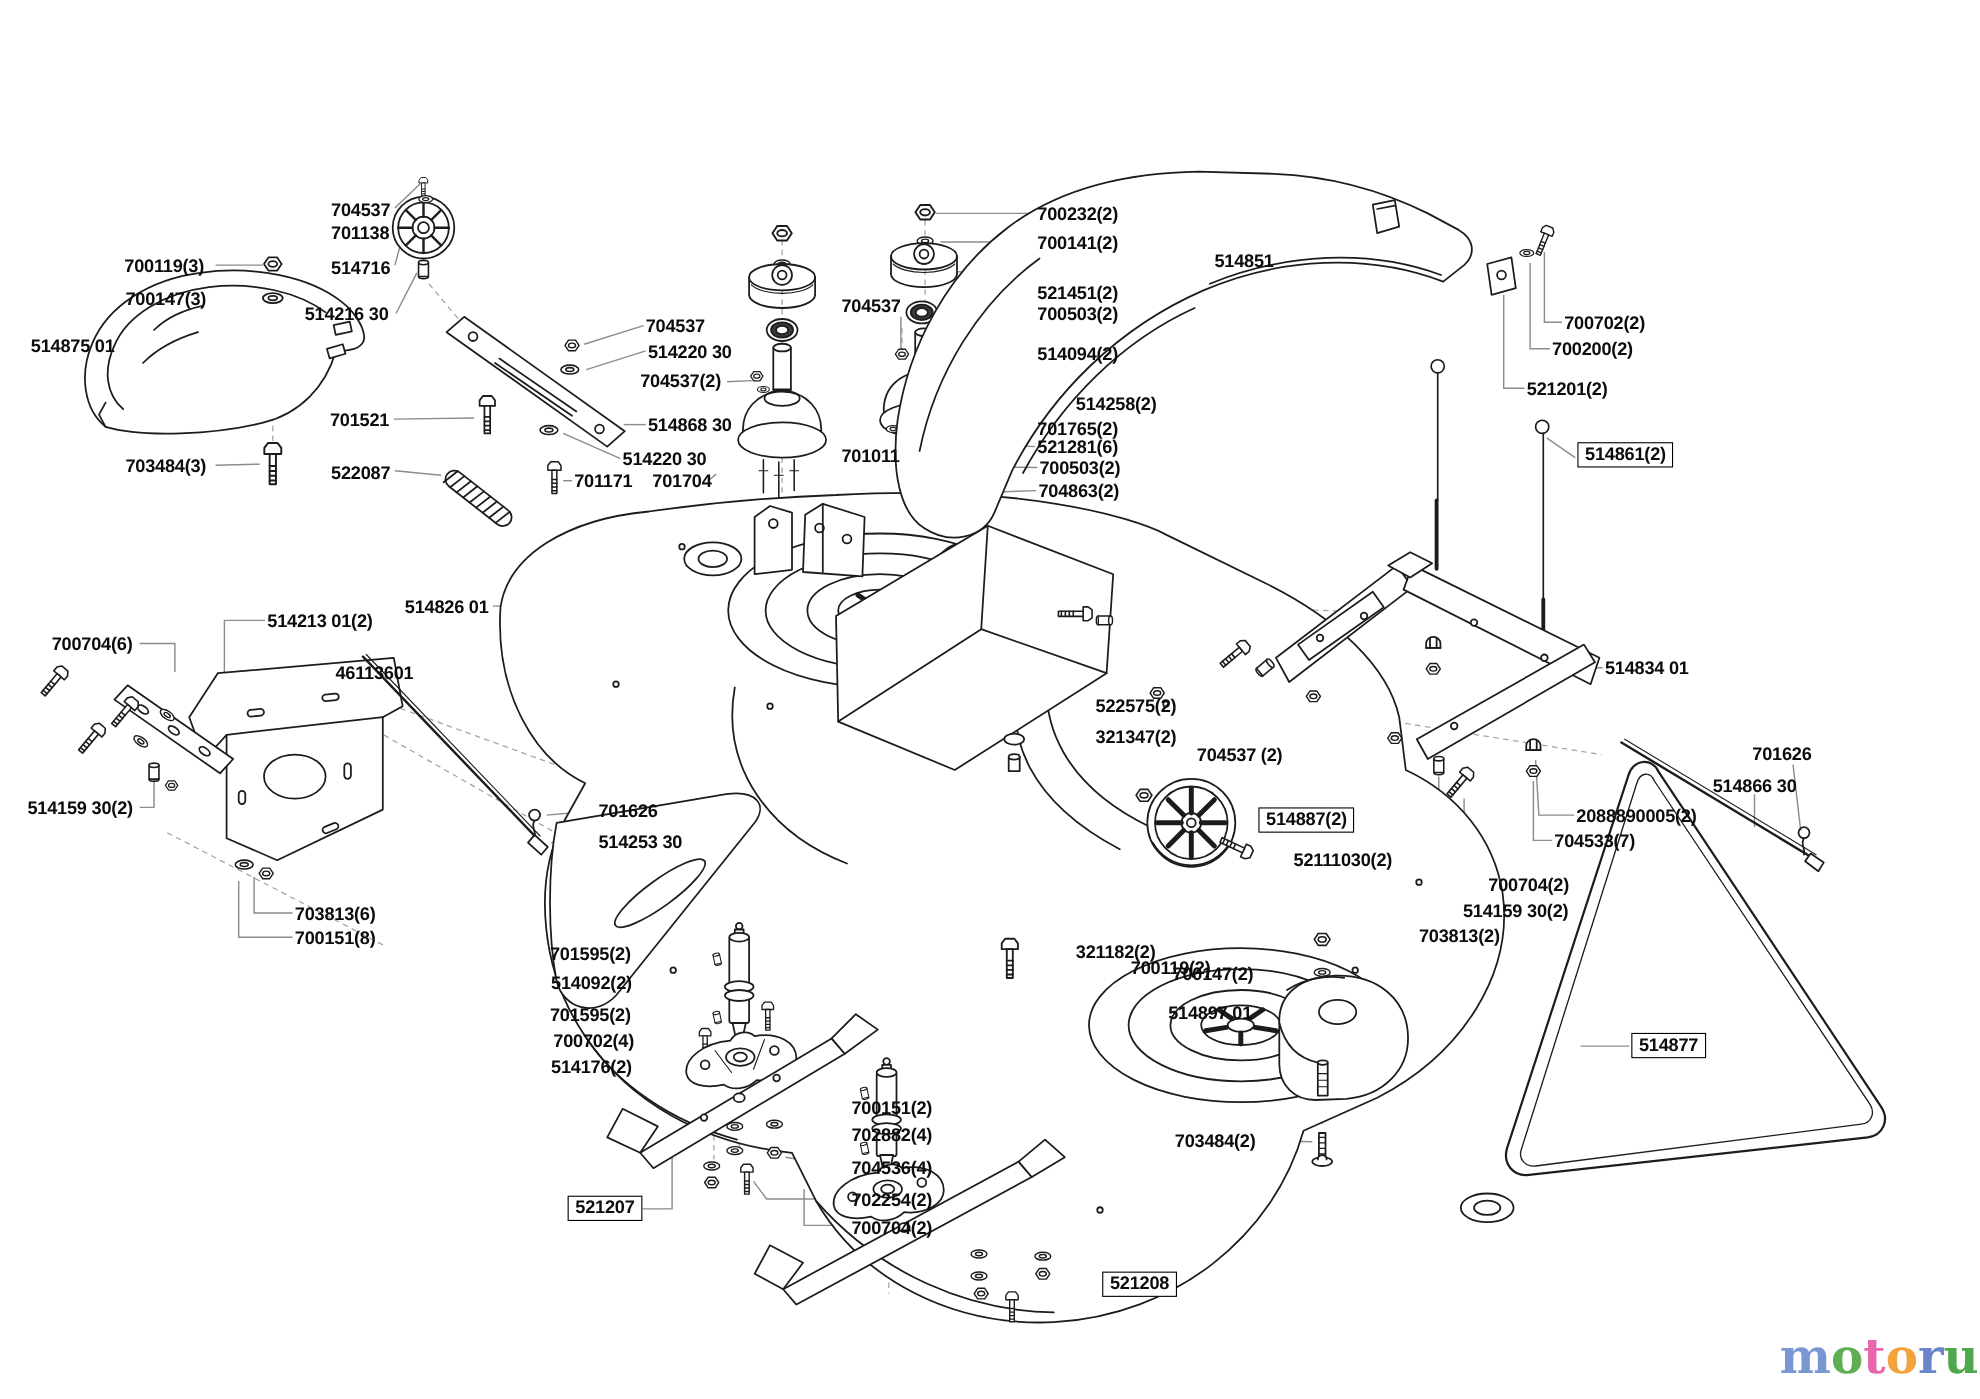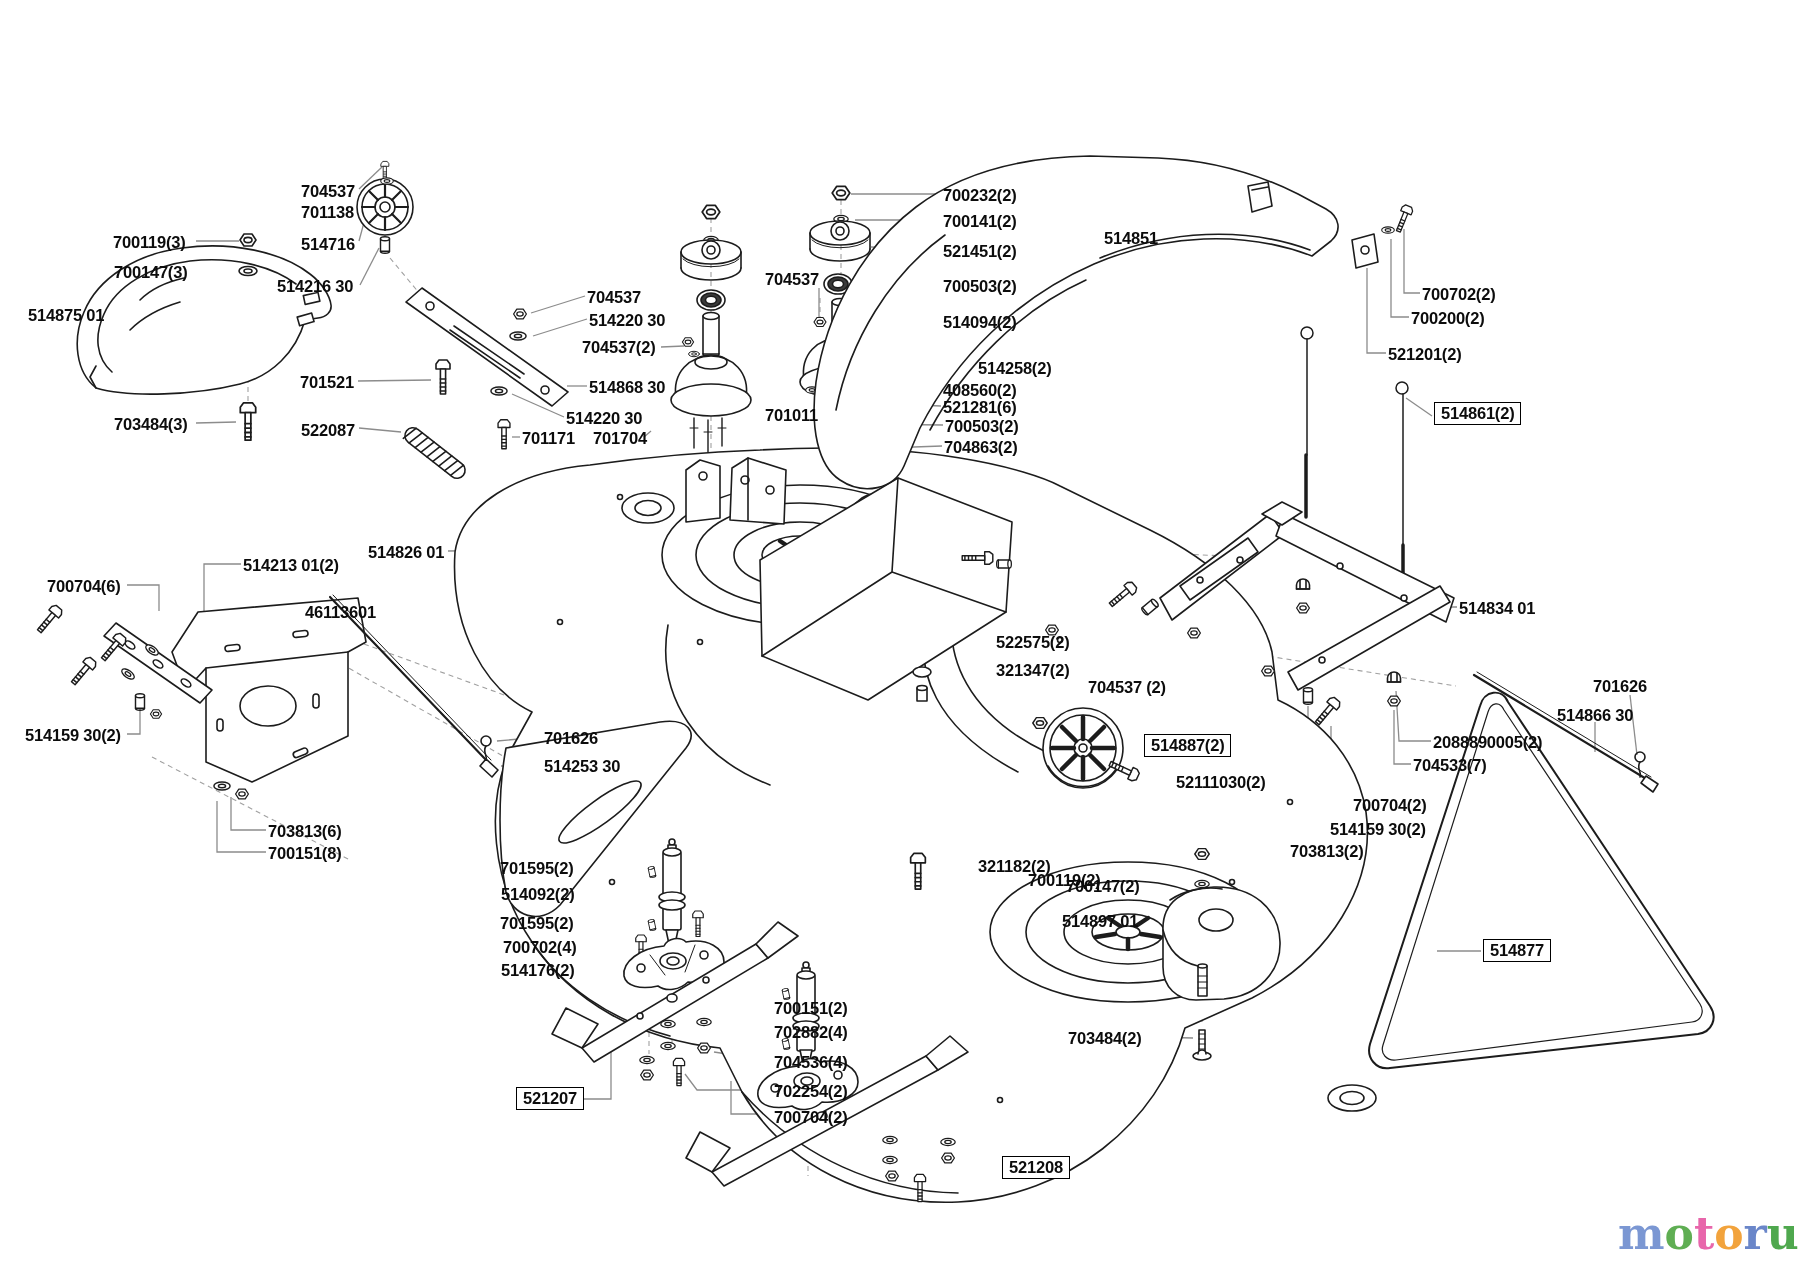--- a/index.html
+++ b/index.html
@@ -541,25 +541,25 @@
     <div class="part-label" style="left: 589px; top: 311px;">514220 30</div>
     <div class="part-label" style="left: 582px; top: 338px;">704537(2)</div>
     <div class="part-label" style="left: 589px; top: 378px;">514868 30</div>
     <div class="part-label" style="left: 566px; top: 409px;">514220 30</div>
     <div class="part-label" style="left: 522px; top: 429px;">701171</div>
     <div class="part-label" style="left: 593px; top: 429px;">701704</div>
     <div class="part-label" style="left: 765px; top: 270px;">704537</div>
     <div class="part-label" style="left: 765px; top: 406px;">701011</div>
     <div class="part-label" style="left: 943px; top: 186px;">700232(2)</div>
     <div class="part-label" style="left: 943px; top: 212px;">700141(2)</div>
-    <div class="part-label" style="left: 943px; top: 242px;">521451(2)</div>
+    <div class="part-label" style="left: 943px; top: 258px;">521451(2)</div>
     <div class="part-label" style="left: 943px; top: 277px;">700503(2)</div>
     <div class="part-label" style="left: 943px; top: 313px;">514094(2)</div>
     <div class="part-label" style="left: 943px; top: 359px; margin-left: 35px;">514258(2)</div>
-    <div class="part-label" style="left: 943px; top: 381px;">408560(2)</div>
+    <div class="part-label" style="left: 943px; top: 381px;">701765(2)</div>
     <div class="part-label" style="left: 943px; top: 398px;">521281(6)</div>
     <div class="part-label" style="left: 945px; top: 417px;">700503(2)</div>
     <div class="part-label" style="left: 944px; top: 438px;">704863(2)</div>
     <div class="part-label" style="left: 1104px; top: 229px;">514851</div>
     <div class="part-label" style="left: 1422px; top: 285px;">700702(2)</div>
     <div class="part-label" style="left: 1411px; top: 309px;">700200(2)</div>
     <div class="part-label" style="left: 1388px; top: 345px;">521201(2)</div>
     <div class="part-label boxed" style="left: 1434px; top: 402px;">514861(2)</div>
     <div class="part-label" style="left: 368px; top: 543px;">514826 01</div>
     <div class="part-label" style="left: 243px; top: 556px;">514213 01(2)</div>

